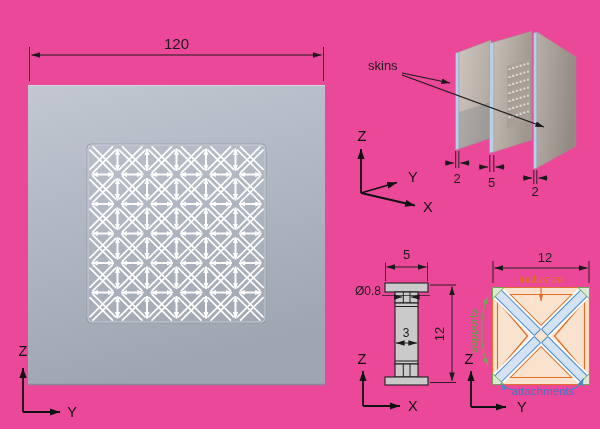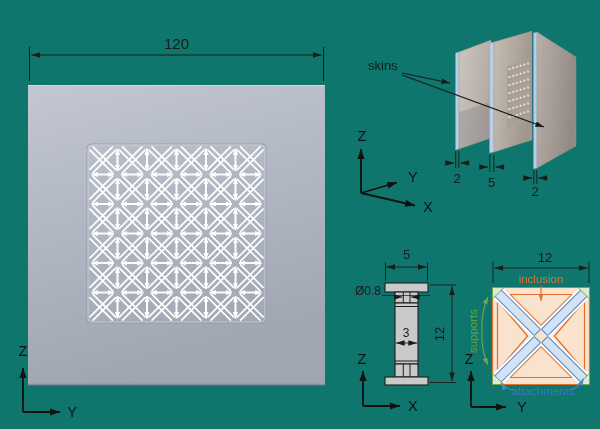--- a/index.html
+++ b/index.html
@@ -1,16 +1,16 @@
 <!DOCTYPE html>
 <html><head>
 <meta charset="utf-8">
 <style>
   html,body{margin:0;padding:0;background:#fff;}
-  .canvas{position:relative;width:600px;height:429px;background:#0f766e;overflow:hidden;
+  .canvas{position:relative;width:600px;height:429px;background:#ec4899;overflow:hidden;
           font-family:"Liberation Sans", sans-serif;}
   svg text{font-family:"Liberation Sans", sans-serif;}
   .dim   {font-size:13px; fill:#1a1a1a;}
   .dim-lg{font-size:15px; fill:#1a1a1a;}
   .dim-sm{font-size:12px; fill:#1a1a1a;}
   .axis  {font-size:14.5px; fill:#111111;}
   .lbl   {font-size:13px; fill:#1a1a1a;}
   .lbl-or{font-size:11.5px; fill:#e0712c;}
   .lbl-gr{font-size:11.5px; fill:#61a33e;}
   .lbl-bl{font-size:11.5px; fill:#3b77c2;}

